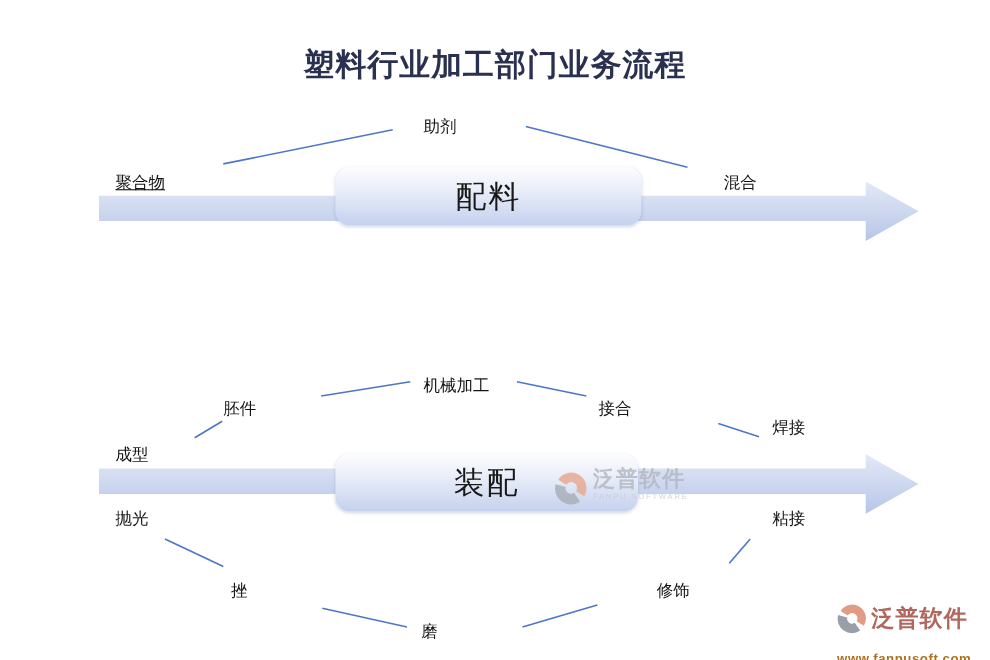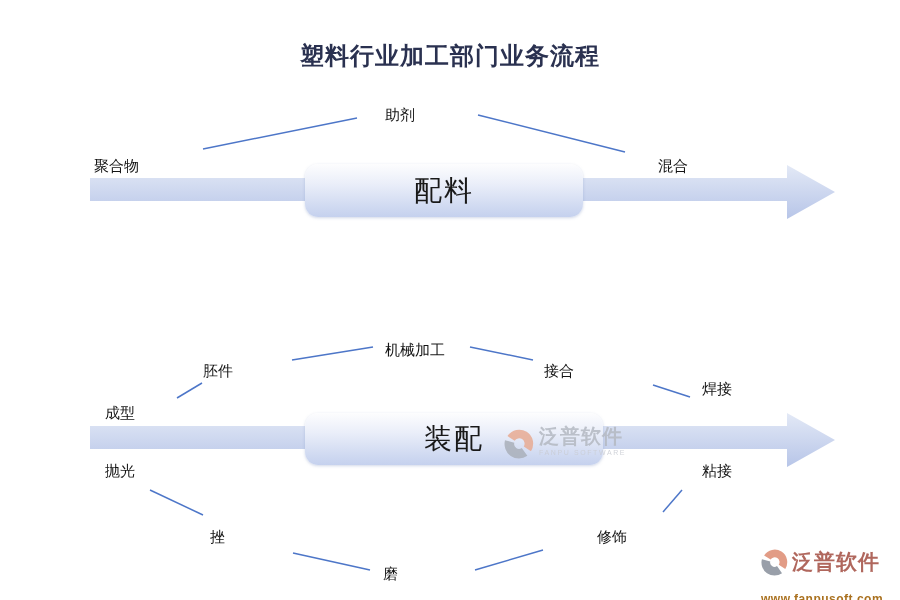--- a/index.html
+++ b/index.html
@@ -7,39 +7,39 @@
     position:relative;
     width:900px;height:600px;
     background:#ffffff;
     overflow:hidden;
     font-family:"Liberation Sans","DejaVu Sans",sans-serif;
   }
   #diagram-svg{position:absolute;left:0;top:0;width:900px;height:600px;}
   .title{
     position:absolute;left:0;top:40px;width:900px;
     text-align:center;
-    font-size:24px;font-weight:600;letter-spacing:1px;
+    font-size:28px;font-weight:600;letter-spacing:1px;
     color:#2a3150;
   }
   .stage-pill{
     position:absolute;
     border-radius:13px;
     background:linear-gradient(180deg,#fdfdfe 0%,#eaeef9 38%,#cfd9f1 82%,#c5d1ee 100%);
     box-shadow:0 1px 3px rgba(120,140,190,0.35);
     display:flex;align-items:center;justify-content:center;
     font-size:28px;letter-spacing:2px;color:#191919;
   }
-  #pill-1{left:305px;top:164px;width:278px;height:53px;}
-  #pill-2{left:305px;top:413px;width:298px;height:52px;}
+  #pill-1{left:305px;top:152px;width:278px;height:53px;}
+  #pill-2{left:305px;top:413px;width:275px;height:52px;}
   .node-label{
     position:absolute;
     font-size:15px;color:#141414;white-space:nowrap;
   }
   
-  .lbl-polymer{left:94px;top:157px;}
+  .lbl-polymer{left:105px;top:157px;text-decoration:underline;}
   .lbl-additive{left:385px;top:106px;}
   .lbl-mixing{left:658px;top:157px;}
   
   .lbl-blank{left:203px;top:362px;}
   .lbl-machining{left:385px;top:341px;}
   .lbl-joining{left:544px;top:362px;}
   .lbl-molding{left:105px;top:404px;font-family:Liberation Serif, serif;}
   .lbl-welding{left:702px;top:380px;text-align:right;}
   .lbl-polishing{left:105px;top:462px;}
   .lbl-bonding{left:702px;top:462px;}

